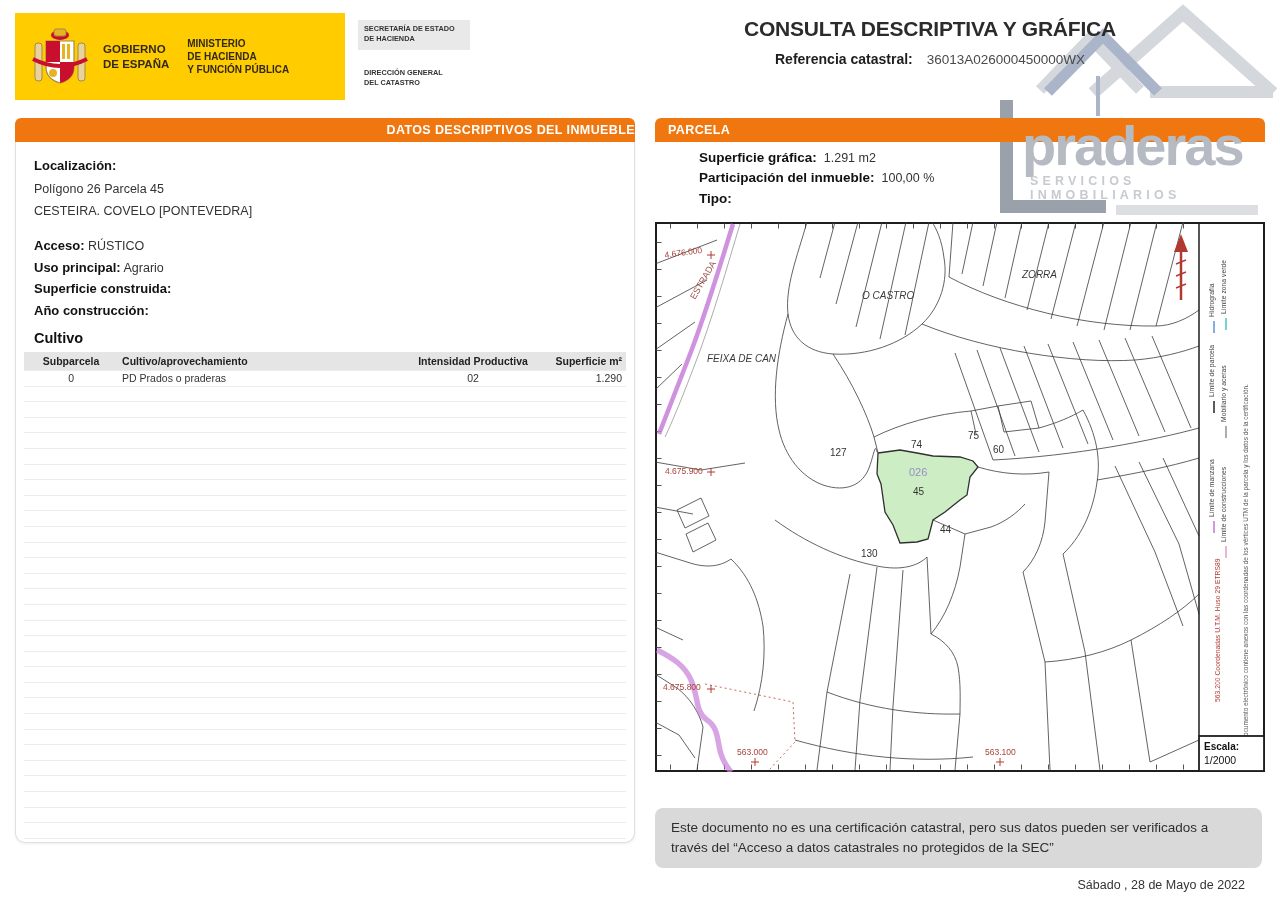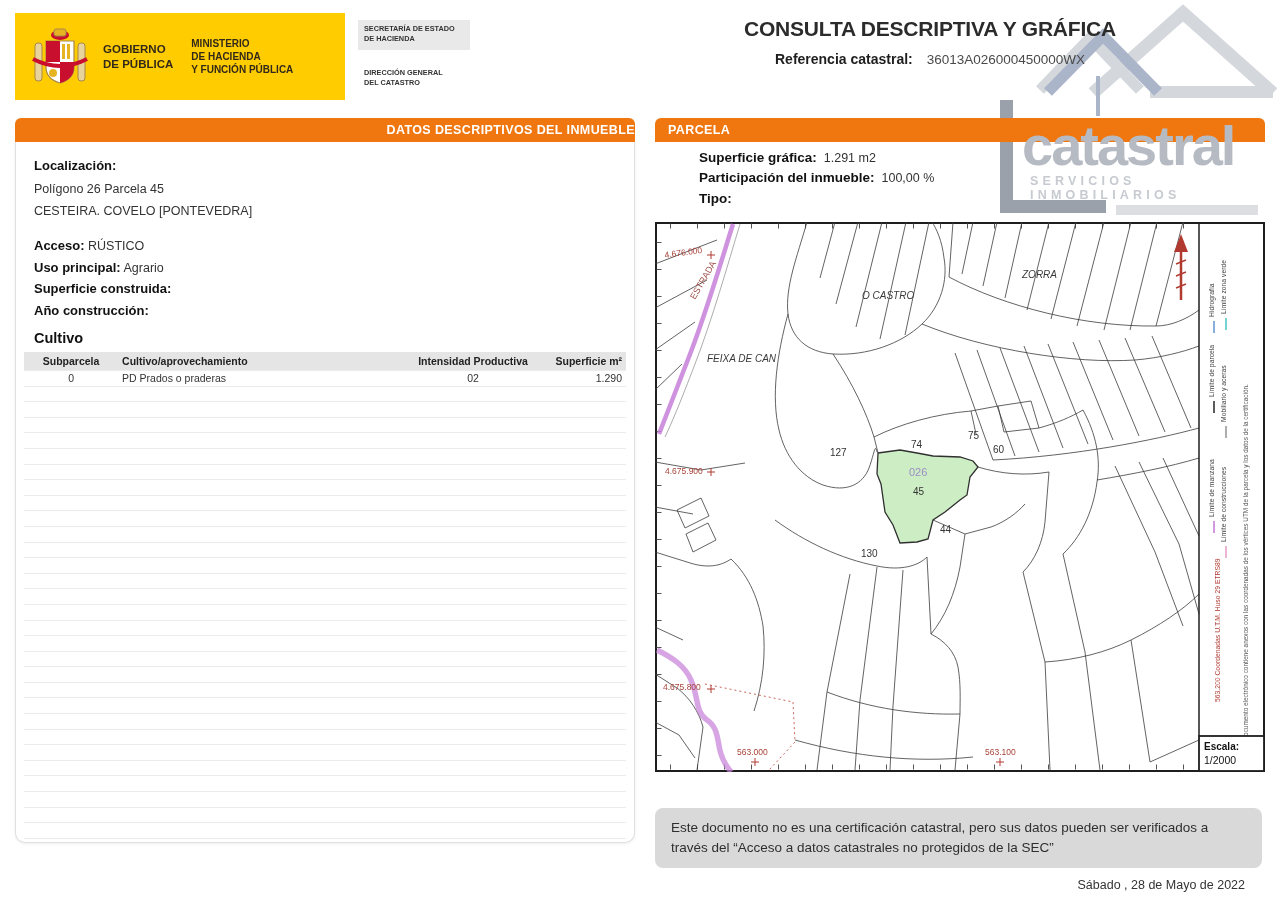--- a/index.html
+++ b/index.html
@@ -81,42 +81,42 @@
       <rect x="25" y="8" width="12" height="7" rx="2" fill="#e6b422" stroke="#a8874a" stroke-width="1"></rect>
       <path d="M 17,20 h 28 v 26 q 0,12 -14,16 q -14,-4 -14,-16 Z" fill="#fff" stroke="#a8874a" stroke-width="1.2"></path>
       <path d="M 17,20 h 14 v 21 h -14 Z" fill="#c8102e"></path>
       <path d="M 31,41 h 14 v 5 q 0,12 -14,16 Z" fill="#c8102e"></path>
       <rect x="33" y="23" width="3" height="15" fill="#e6b422"></rect>
       <rect x="38" y="23" width="3" height="15" fill="#e6b422"></rect>
       <circle cx="24" cy="52" r="4" fill="#e6b422"></circle>
       <path d="M 4,38 q 27,14 54,0" fill="none" stroke="#c8102e" stroke-width="4"></path>
     </svg>
     <div class="gov-name">GOBIERNO
-DE PÚBLICA</div>
+DE ESPAÑA</div>
     <div class="gov-min">MINISTERIO
 DE HACIENDA
 Y FUNCIÓN PÚBLICA</div>
   </div>
   <div class="gov-secretaria">SECRETARÍA DE ESTADO
 DE HACIENDA</div>
   <div class="gov-direccion">DIRECCIÓN GENERAL
 DEL CATASTRO</div>
 
   <div class="title-block">
     <div class="title-line">CONSULTA DESCRIPTIVA Y GRÁFICA</div>
     <div class="ref-row">
       <span class="ref-label">Referencia catastral:</span>
       <span class="ref-value">36013A026000450000WX</span>
     </div>
   </div>
 
   <div class="sec-bar" id="bar-left">DATOS DESCRIPTIVOS DEL INMUEBLE</div>
   <div class="sec-bar" id="bar-right">PARCELA</div>
 
-  <div class="brand-name">catastral</div>
+  <div class="brand-name">praderas</div>
   <div class="brand-tagline">SERVICIOS INMOBILIARIOS</div>
   <div class="brand-bar"></div>
 
   <div class="left-card">
     <div class="fld" style="top:16px;"><b>Localización:</b></div>
     <div class="fld" style="top:40px;">Polígono 26 Parcela 45</div>
     <div class="fld" style="top:62px;">CESTEIRA. COVELO [PONTEVEDRA]</div>
     <div class="fld" style="top:96px;"><b>Acceso:</b> <span>RÚSTICO</span></div>
     <div class="fld" style="top:118px;"><b>Uso principal:</b> <span>Agrario</span></div>
     <div class="fld" style="top:139px;"><b>Superficie construida:</b> <span></span></div>

